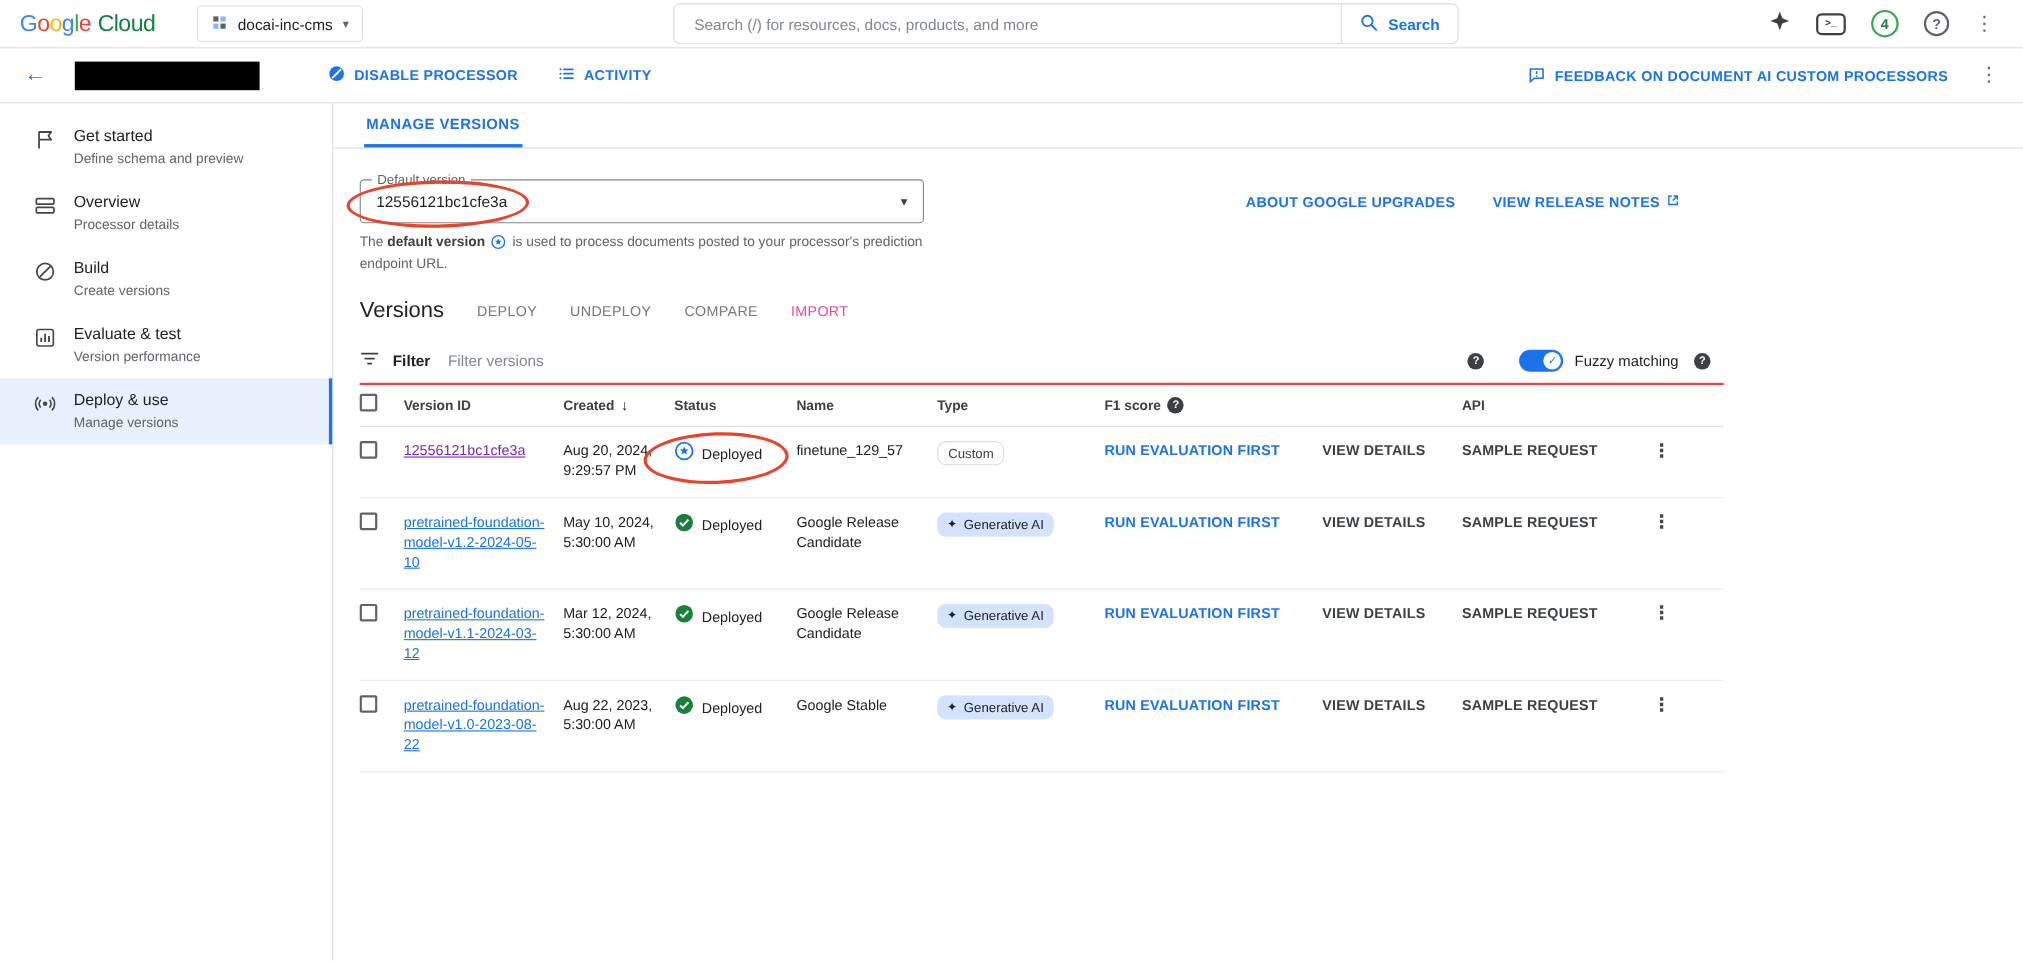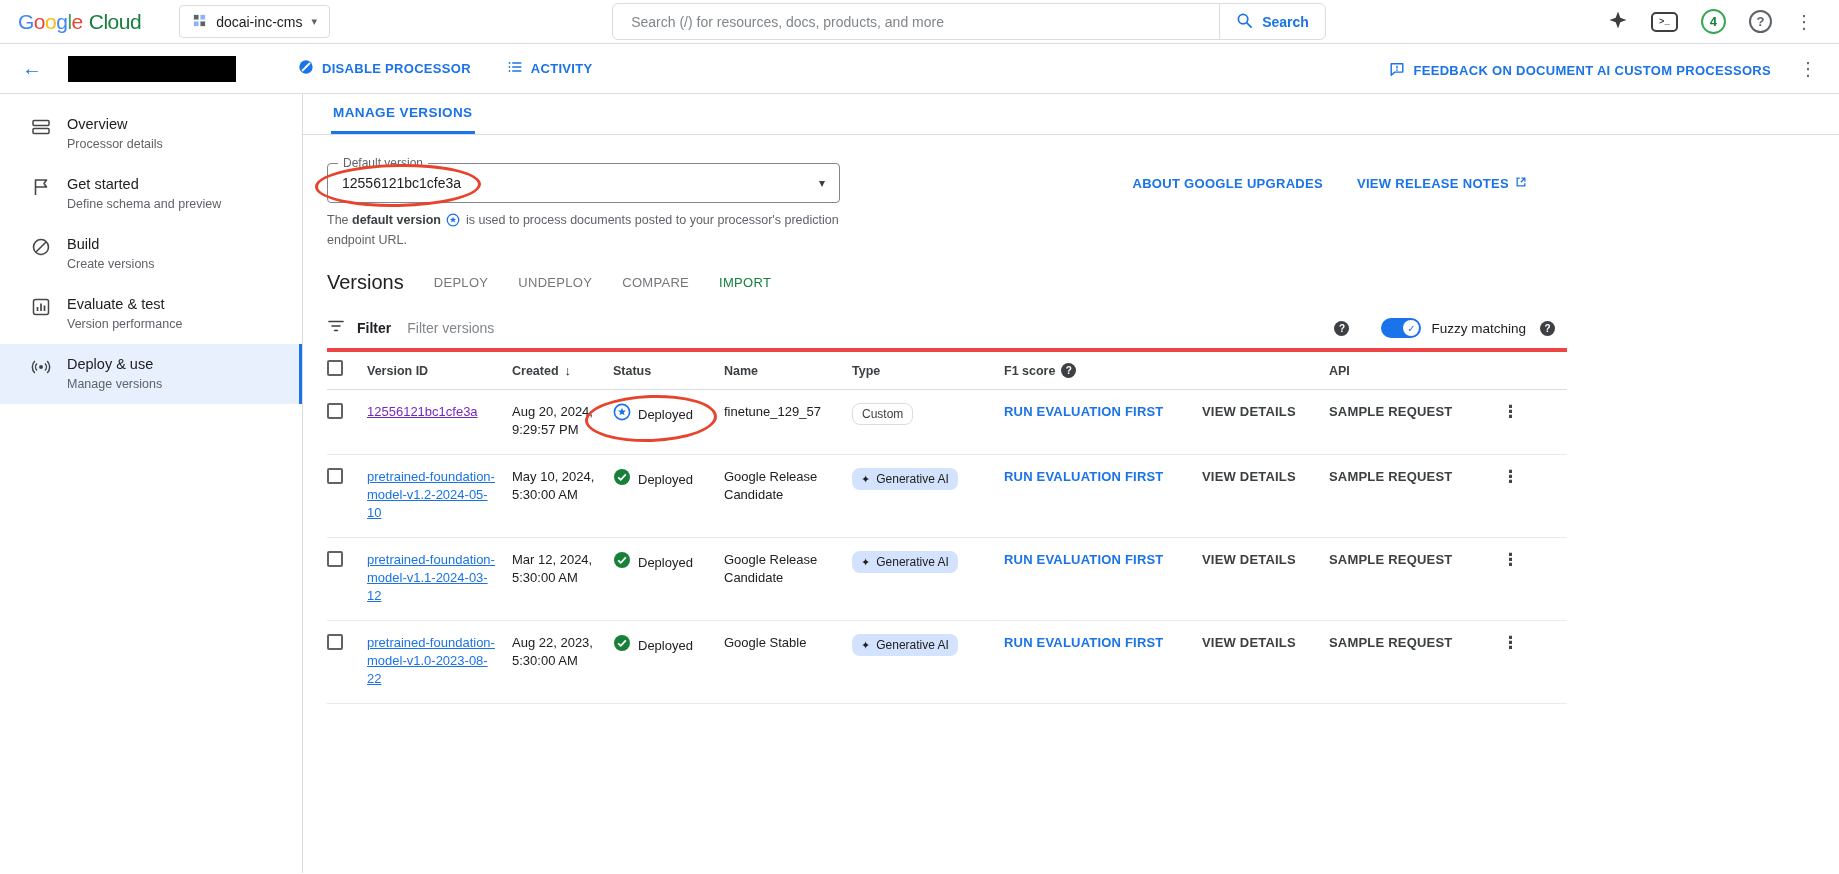--- a/index.html
+++ b/index.html
@@ -62,37 +62,37 @@
   .dv-link{color:#1a73e8;font-size:13px;font-weight:bold;letter-spacing:.3px;display:flex;align-items:center;gap:6px;cursor:pointer;white-space:nowrap;text-decoration:none}
   .helper{margin-top:9px;max-width:545px;font-size:12.5px;color:#5f6368;line-height:17px}
   .helper b{color:#3c4043}
   .star-inline{display:inline-block;vertical-align:-3px;margin:0 2px}
 
   
   .versions-bar{margin-top:22px;display:flex;align-items:center}
   .versions-title{font-size:20px;color:#202124;font-weight:normal}
   .vbtn{margin-left:30px;font-size:13px;font-weight:normal;letter-spacing:.3px;cursor:pointer;background:none;border:none;font-family:inherit}
   .vbtn.disabled{color:#75777b}
-  .vbtn.primary{color:#15803d}
+  .vbtn.primary{color:#ec4899}
 
   
   .filter-bar{margin-top:16px;height:36px;display:flex;align-items:center}
   .filter-label{margin-left:12px;font-size:14px;color:#202124;font-weight:bold}
   .filter-input{margin-left:16px;flex:1;border:none;outline:none;font-size:14px;color:#202124;font-family:inherit}
   .filter-right{display:flex;align-items:center;margin-left:auto;padding-right:12px}
   .qmark{width:15px;height:15px;border-radius:50%;background:#3c4043;color:#fff;font-size:10px;font-weight:bold;display:flex;align-items:center;justify-content:center;flex:none;cursor:pointer}
   .toggle{position:relative;margin-left:32px;width:40px;height:20px;border-radius:10px;background:#1a73e8;cursor:pointer;flex:none}
   .toggle .knob{position:absolute;top:2px;right:2px;width:16px;height:16px;border-radius:50%;background:#fff;color:#1a73e8;font-size:10px;font-weight:bold;display:flex;align-items:center;justify-content:center}
   .fuzzy-label{margin-left:10px;font-size:13.5px;color:#202124}
   .filter-right .q2{margin-left:14px}
 
   
   .vtable{margin-top:2px}
   .thead,.trow{display:grid;grid-template-columns:40px 145px 101px 111px 128px 152px 198px 127px 163px 75px}
-  .thead{border-top:4px solid #ef4444;border-bottom:1px solid #dadce0;padding:8px 0;align-items:center;font-size:12.5px;color:#3c4043;font-weight:bold}
+  .thead{border-top:2px solid #ef4444;border-bottom:1px solid #dadce0;padding:8px 0;align-items:center;font-size:12.5px;color:#3c4043;font-weight:bold}
   .trow{border-bottom:1px solid #e8eaed;padding:13px 0 15px;font-size:13px;align-items:start}
   .cell{padding-right:16px;line-height:18px}
   .checkbox{display:inline-block;width:16px;height:16px;border:2px solid #5f6368;border-radius:2px;cursor:pointer;background:#fff}
   .th-created,.th-f1{display:flex;align-items:center;gap:6px}
   .sort-arrow{font-size:13px;color:#202124}
   .vlink{text-decoration:underline;cursor:pointer}
   .vlink.blue{color:#1a73e8}
   .vlink.purple{color:#7627bb}
   .c-status{position:relative;display:flex;align-items:center;gap:7px}
   .c-status svg{flex:none}
@@ -204,40 +204,40 @@
       <span class="hdr-overflow">⋮</span>
     </div>
   </div>
 
   <div class="body-wrap">
 
     <nav class="sidebar">
       <div class="nav-item">
         <span class="nicon">
           <svg viewBox="0 0 22 22" width="22" height="22">
+              <path d="M5.5 3.5 V19" stroke="#444746" stroke-width="1.6"></path>
+              <path d="M5.5 4 H16.5 L14 7.5 L16.5 11 H5.5" fill="none" stroke="#444746" stroke-width="1.6" stroke-linejoin="round"></path>
+            </svg>
+        </span>
+        <div>
+            <div class="nav-title">Get started</div>
+        <div class="nav-sub">Define schema and preview</div>
+          </div>
+      </div>
+
+      <div class="nav-item">
+        <span class="nicon">
+          <svg viewBox="0 0 22 22" width="22" height="22">
               <rect x="3" y="4.5" width="16" height="5" rx="1" fill="none" stroke="#444746" stroke-width="1.5"></rect>
               <rect x="3" y="12.5" width="16" height="5" rx="1" fill="none" stroke="#444746" stroke-width="1.5"></rect>
             </svg>
         </span>
         <div>
             <div class="nav-title">Overview</div>
         <div class="nav-sub">Processor details</div>
-          </div>
-      </div>
-
-      <div class="nav-item">
-        <span class="nicon">
-          <svg viewBox="0 0 22 22" width="22" height="22">
-              <path d="M5.5 3.5 V19" stroke="#444746" stroke-width="1.6"></path>
-              <path d="M5.5 4 H16.5 L14 7.5 L16.5 11 H5.5" fill="none" stroke="#444746" stroke-width="1.6" stroke-linejoin="round"></path>
-            </svg>
-        </span>
-        <div>
-            <div class="nav-title">Get started</div>
-        <div class="nav-sub">Define schema and preview</div>
           </div>
       </div>
 
       <div class="nav-item">
         <span class="nicon">
           <svg viewBox="0 0 22 22" width="22" height="22">
               <circle cx="11" cy="11" r="7.5" fill="none" stroke="#444746" stroke-width="1.6"></circle>
               <line x1="6.2" y1="15.8" x2="15.8" y2="6.2" stroke="#444746" stroke-width="1.6"></line>
             </svg>
         </span>

